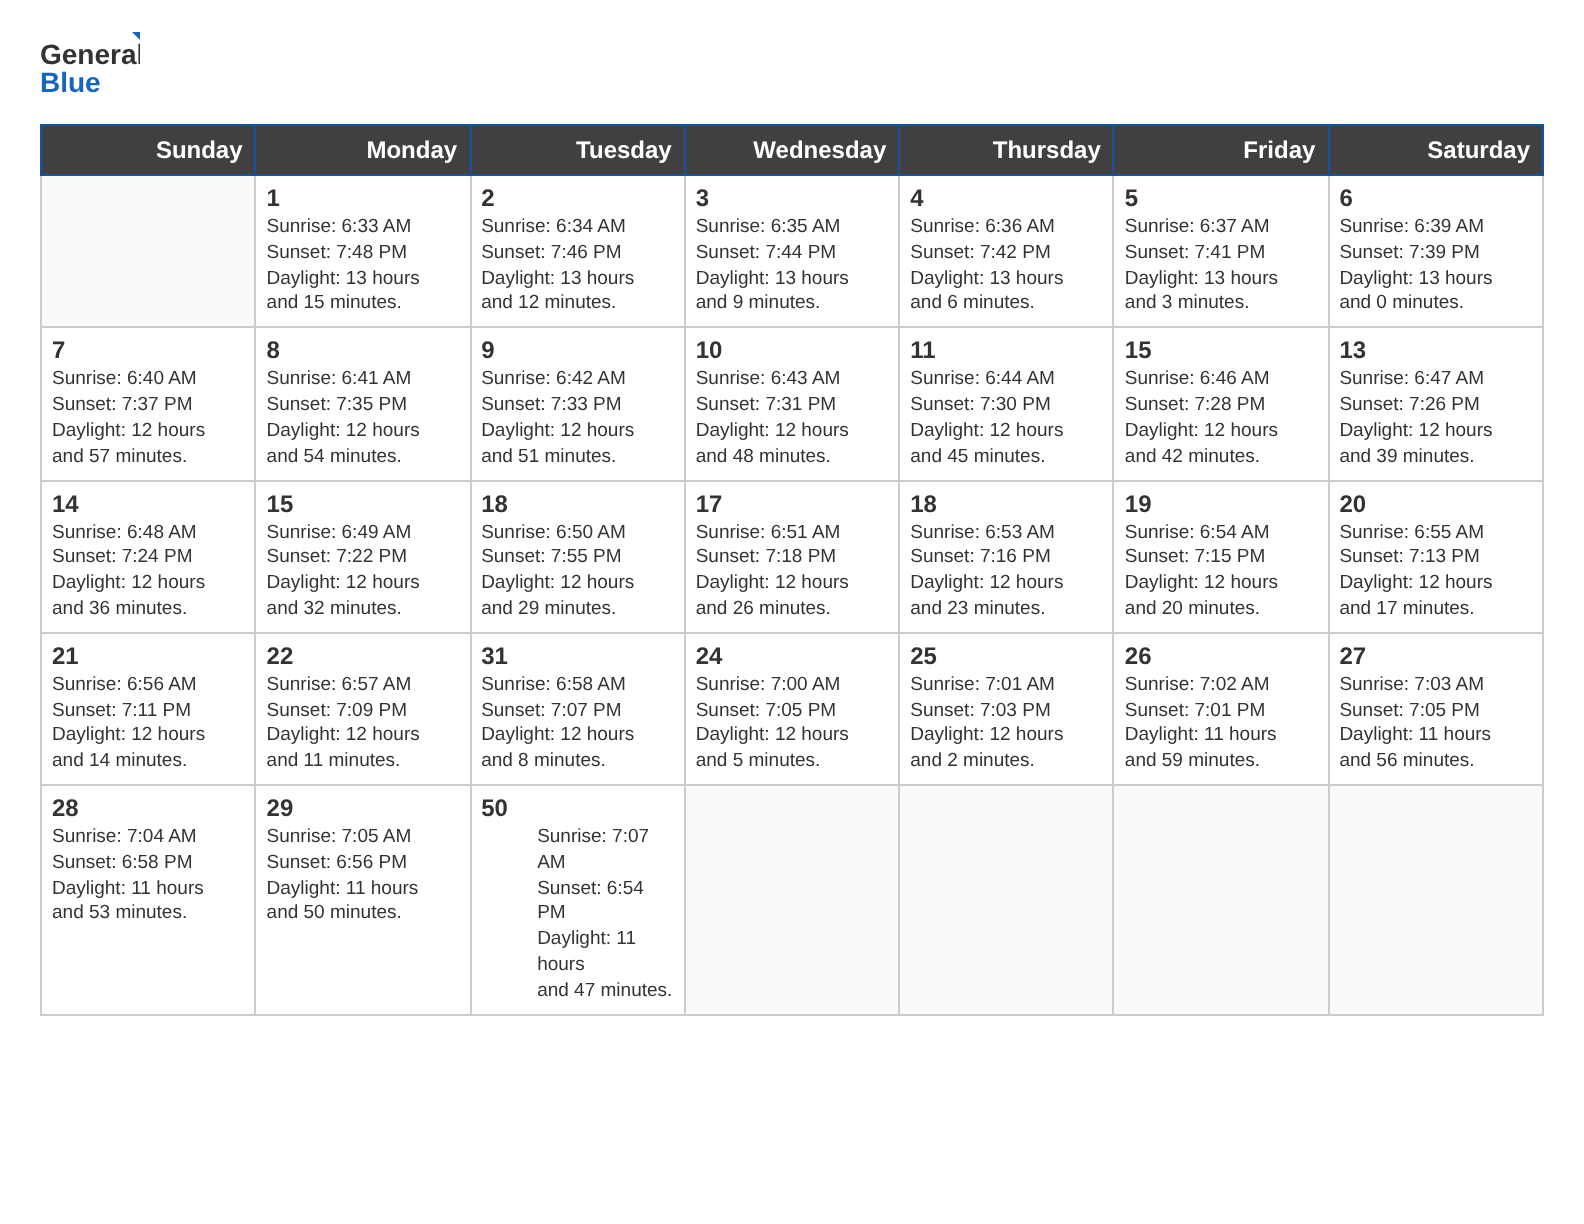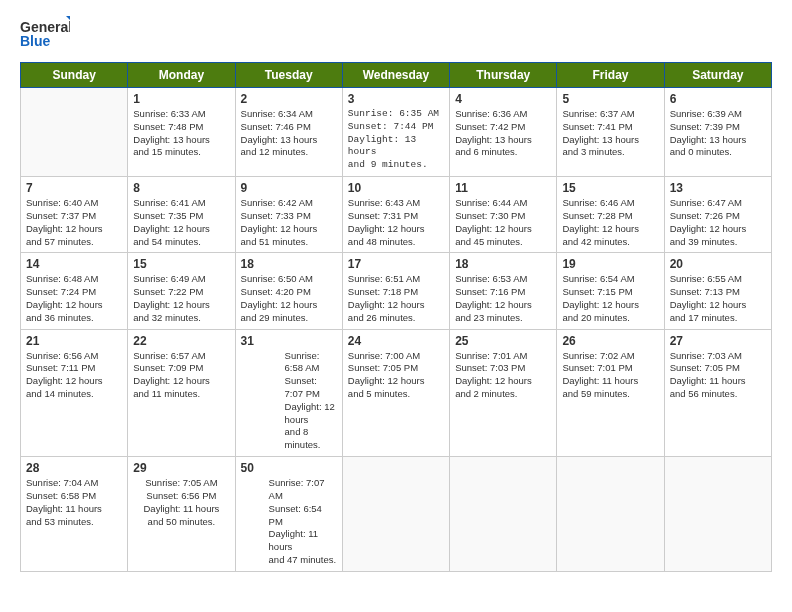--- a/index.html
+++ b/index.html
@@ -37,25 +37,25 @@
     .location {
       font-size: 14px;
       color: #555;
     }
     .calendar {
       width: 100%;
       border-collapse: collapse;
       border: 1px solid #ccc;
     }
     .calendar th {
-      background: #4d7c0f;
+      background: #404040;
       color: #fff;
       font-size: 12px;
       font-weight: bold;
-      text-align: center;
+      text-align: right;
       padding: 5px 6px;
       border: 1px solid #1254a0;
     }
     .calendar td {
       vertical-align: top;
       padding: 4px 5px;
       border: 1px solid #ccc;
       width: calc(100% / 7);
       min-height: 70px;
       background: #fff;
@@ -119,21 +119,21 @@
           </td>
           <td>
             <span class="day-num">2</span>
             <div class="cell-text" style="white-space: pre-line;">Sunrise: 6:34 AM
 Sunset: 7:46 PM
 Daylight: 13 hours
 and 12 minutes.</div>
           </td>
           <td>
             <span class="day-num">3</span>
-            <div class="cell-text" style="white-space: pre-line; font-family: Liberation Mono, monospace;">Sunrise: 6:35 AM
+            <div class="cell-text" style="white-space: pre-line;">Sunrise: 6:35 AM
 Sunset: 7:44 PM
 Daylight: 13 hours
 and 9 minutes.</div>
           </td>
           <td>
             <span class="day-num">4</span>
             <div class="cell-text" style="white-space: pre-line;">Sunrise: 6:36 AM
 Sunset: 7:42 PM
 Daylight: 13 hours
 and 6 minutes.</div>
@@ -215,21 +215,21 @@
           <td>
             <span class="day-num">15</span>
             <div class="cell-text" style="white-space: pre-line;">Sunrise: 6:49 AM
 Sunset: 7:22 PM
 Daylight: 12 hours
 and 32 minutes.</div>
           </td>
           <td>
             <span class="day-num">18</span>
             <div class="cell-text" style="white-space: pre-line;">Sunrise: 6:50 AM
-Sunset: 4:20 PM
+Sunset: 7:55 PM
 Daylight: 12 hours
 and 29 minutes.</div>
           </td>
           <td>
             <span class="day-num">17</span>
             <div class="cell-text" style="white-space: pre-line;">Sunrise: 6:51 AM
 Sunset: 7:18 PM
 Daylight: 12 hours
 and 26 minutes.</div>
           </td>
@@ -265,21 +265,21 @@
           </td>
           <td>
             <span class="day-num">22</span>
             <div class="cell-text" style="white-space: pre-line;">Sunrise: 6:57 AM
 Sunset: 7:09 PM
 Daylight: 12 hours
 and 11 minutes.</div>
           </td>
           <td>
             <span class="day-num">31</span>
-            <div class="cell-text" style="white-space: pre-line; margin-left: 44px;">Sunrise: 6:58 AM
+            <div class="cell-text" style="white-space: pre-line;">Sunrise: 6:58 AM
 Sunset: 7:07 PM
 Daylight: 12 hours
 and 8 minutes.</div>
           </td>
           <td>
             <span class="day-num">24</span>
             <div class="cell-text" style="white-space: pre-line;">Sunrise: 7:00 AM
 Sunset: 7:05 PM
 Daylight: 12 hours
 and 5 minutes.</div>
@@ -309,21 +309,21 @@
         <tr>
           <td>
             <span class="day-num">28</span>
             <div class="cell-text" style="white-space: pre-line;">Sunrise: 7:04 AM
 Sunset: 6:58 PM
 Daylight: 11 hours
 and 53 minutes.</div>
           </td>
           <td>
             <span class="day-num">29</span>
-            <div class="cell-text" style="white-space: pre-line; text-align: center;">Sunrise: 7:05 AM
+            <div class="cell-text" style="white-space: pre-line;">Sunrise: 7:05 AM
 Sunset: 6:56 PM
 Daylight: 11 hours
 and 50 minutes.</div>
           </td>
           <td>
             <span class="day-num">50</span>
             <div class="cell-text" style="white-space: pre-line; margin-left: 28px;">Sunrise: 7:07 AM
 Sunset: 6:54 PM
 Daylight: 11 hours
 and 47 minutes.</div>

